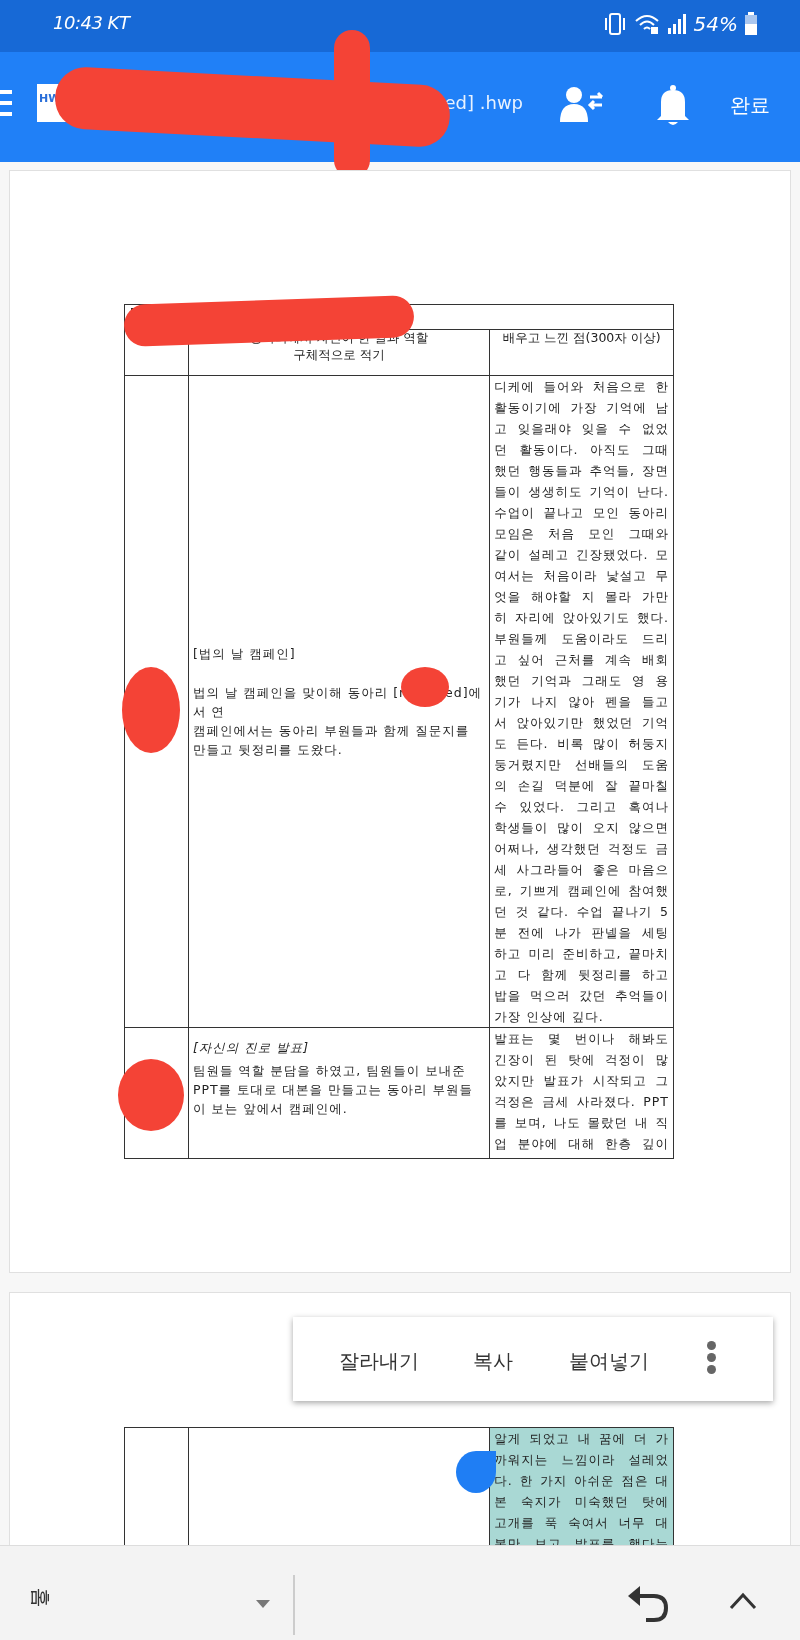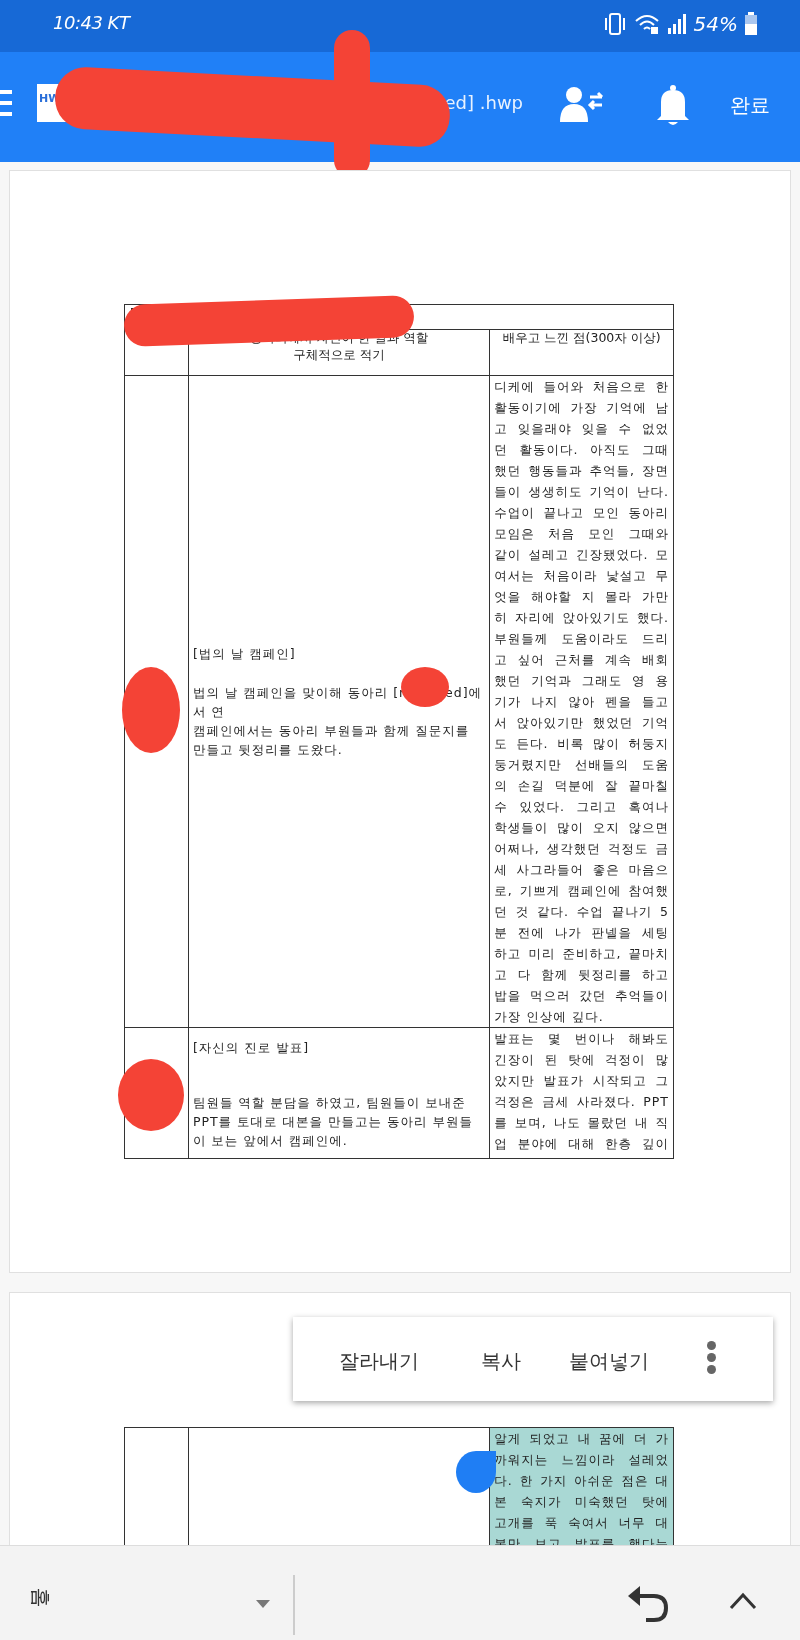--- a/index.html
+++ b/index.html
@@ -146,21 +146,21 @@
           <div class="just">분 전에 나가 판넬을 세팅</div>
           <div class="just">하고 미리 준비하고, 끝마치</div>
           <div class="just">고 다 함께 뒷정리를 하고</div>
           <div class="just">밥을 먹으러 갔던 추억들이</div>
           <div class="just" style="text-align-last: left;">가장 인상에 깊다.</div>
         </td>
   </tr>
   <tr style="height:131px;">
     <td class="c1"></td>
     <td class="c2" style="padding-top:10px;">
-      <div class="mid" style="margin-bottom:36px;">[자신의 진로 발표]</div>
+      <div class="mid" style="margin-bottom:4px;font-style:italic;">[자신의 진로 발표]</div>
       <div class="mid">팀원들 역할 분담을 하였고, 팀원들이 보내준</div>
       <div class="mid">PPT를 토대로 대본을 만들고는 동아리 부원들</div>
       <div class="mid">이 보는 앞에서 캠페인에.</div>
     </td>
     <td class="c3" id="refl1">
           <div class="just">발표는 몇 번이나 해봐도</div>
           <div class="just">긴장이 된 탓에 걱정이 많</div>
           <div class="just">았지만 발표가 시작되고 그</div>
           <div class="just">걱정은 금세 사라졌다. PPT</div>
           <div class="just">를 보며, 나도 몰랐던 내 직</div>
@@ -191,21 +191,21 @@
           <div class="just sel">본만 보고 발표를 했다는</div>
         </td>
   </tr>
 </tbody>
   </table>
 
 <div class="handle"></div>
 
 <div class="ctx-menu">
   <span class="ctx-item" style="left:46px">잘라내기</span>
-  <span class="ctx-item" style="left:188px">복사</span>
+  <span class="ctx-item" style="left:180px">복사</span>
   <span class="ctx-item" style="left:276px">붙여넣기</span>
   <div class="ctx-more">
       <span></span>
       <span></span>
       <span></span>
     </div>
 </div>
 
 <div class="bottom-bar">
   <span class="home-label">홈</span>

